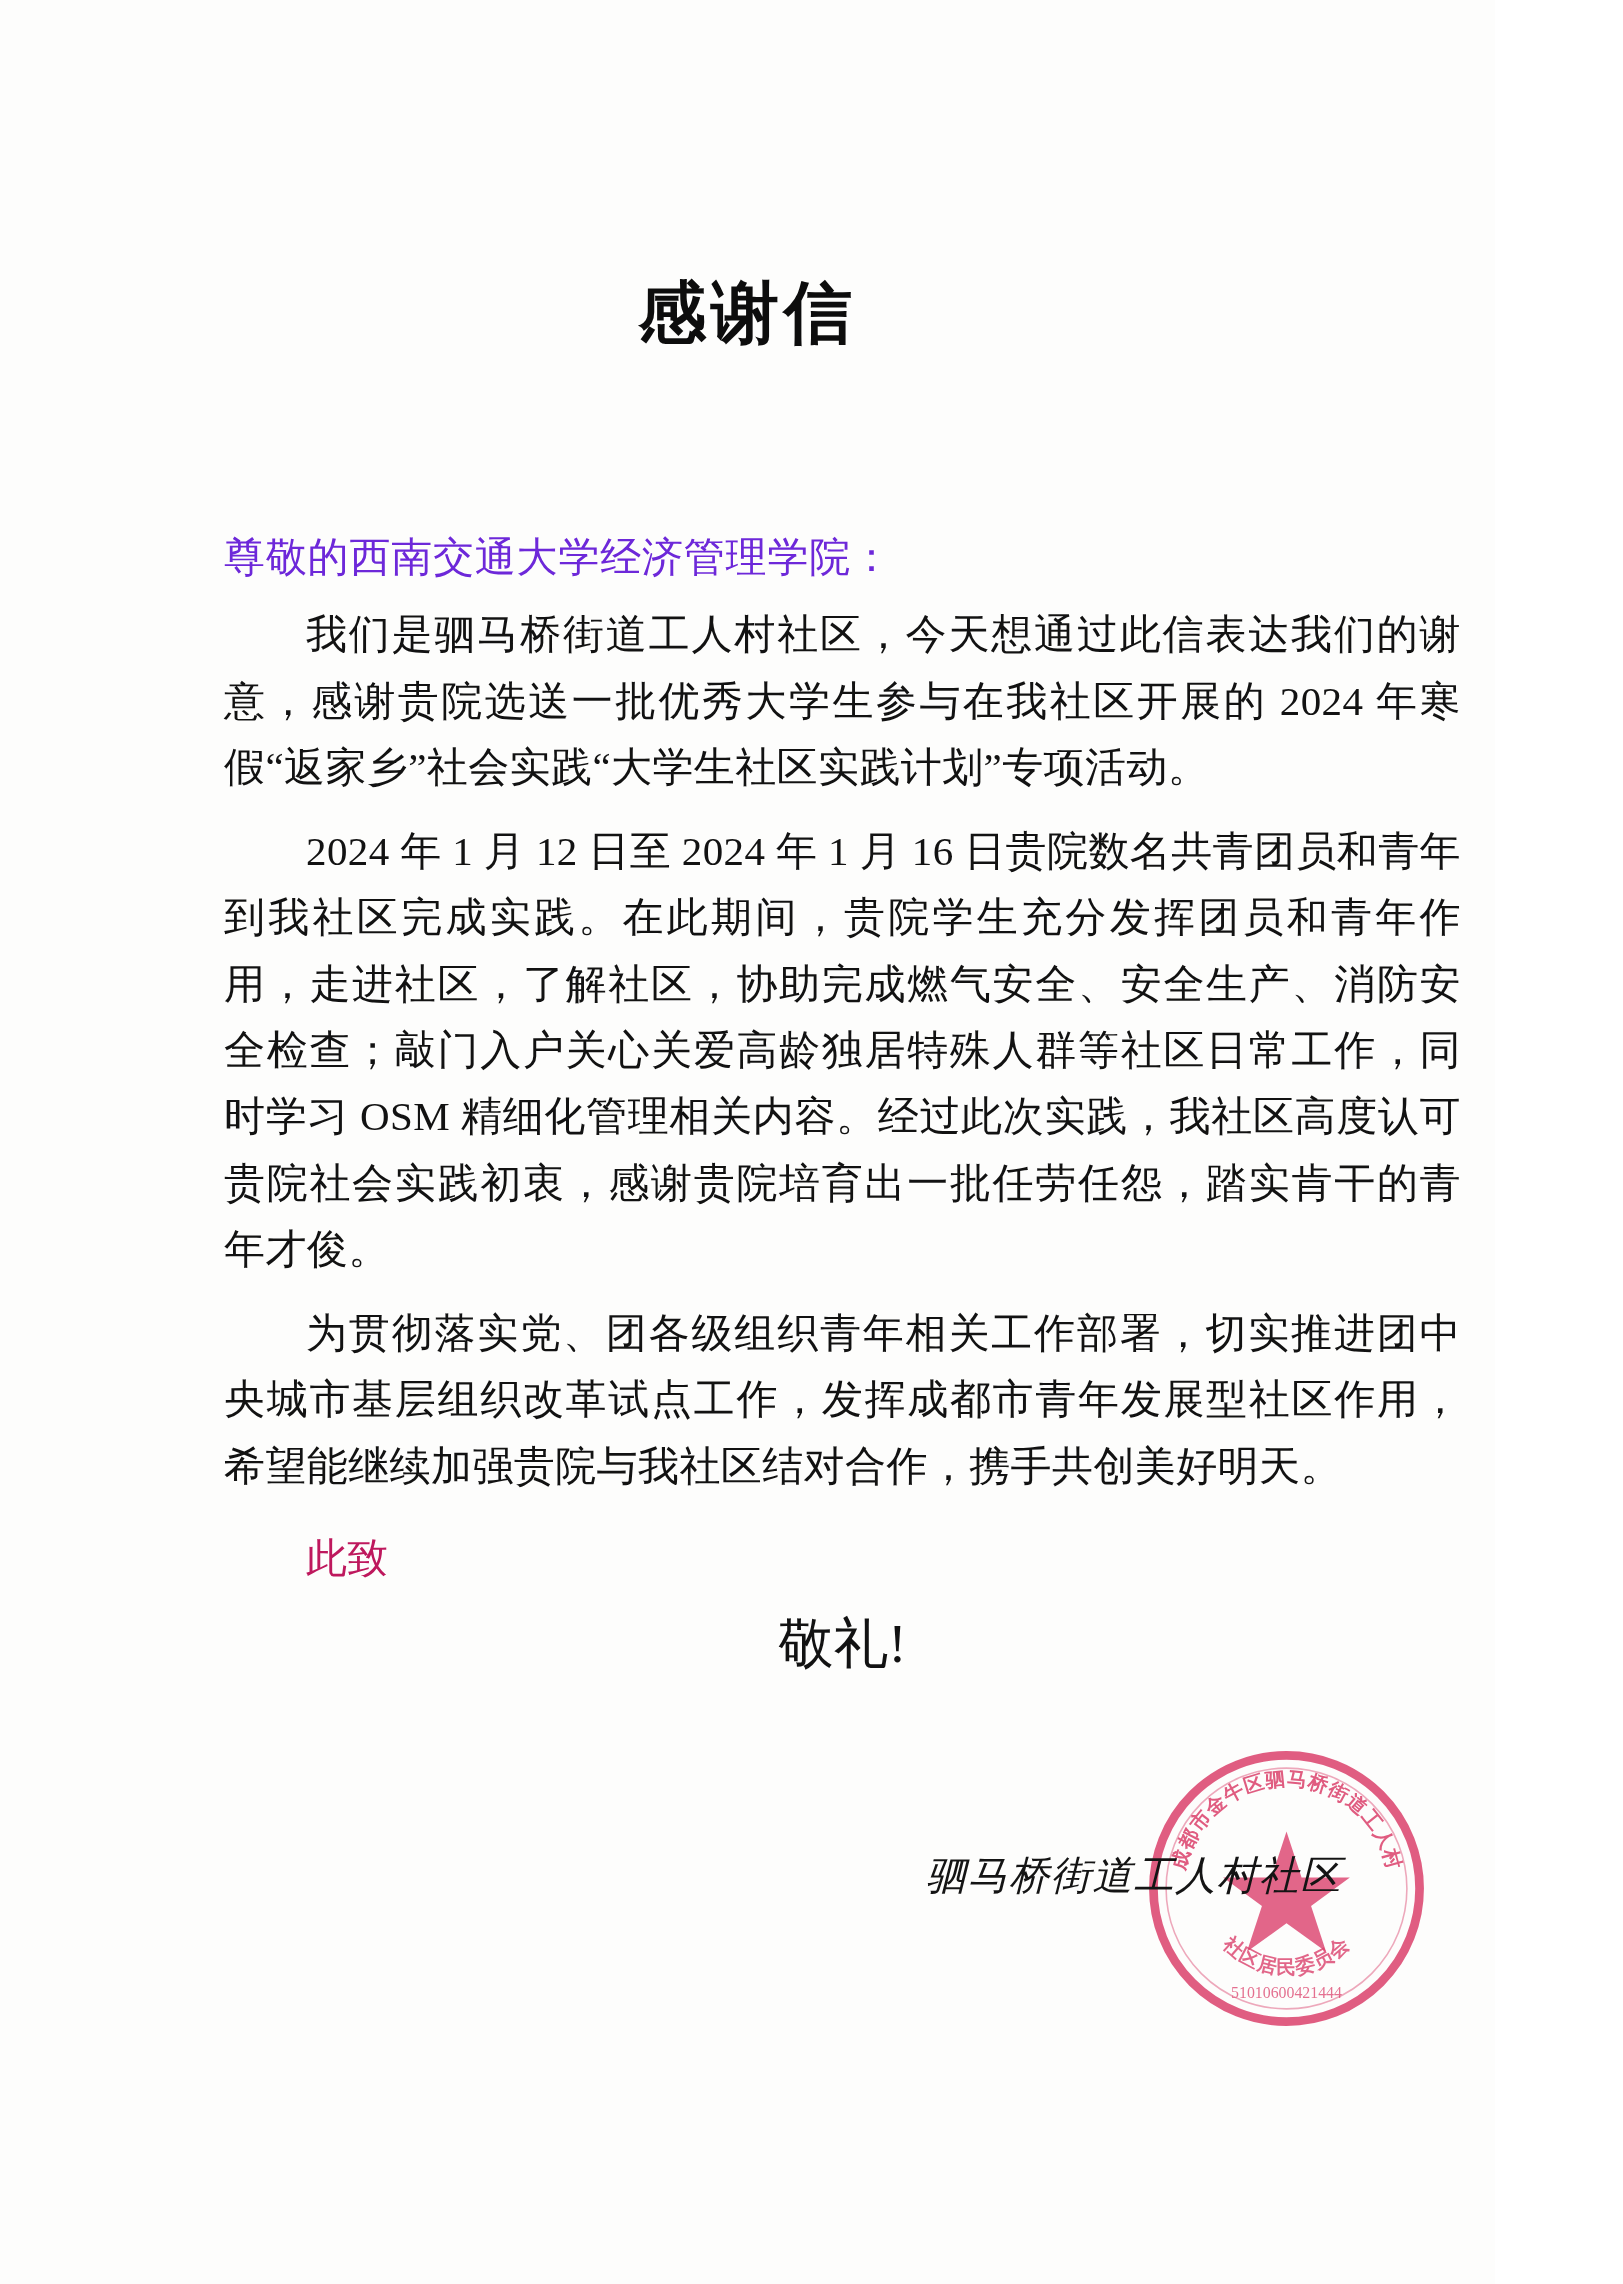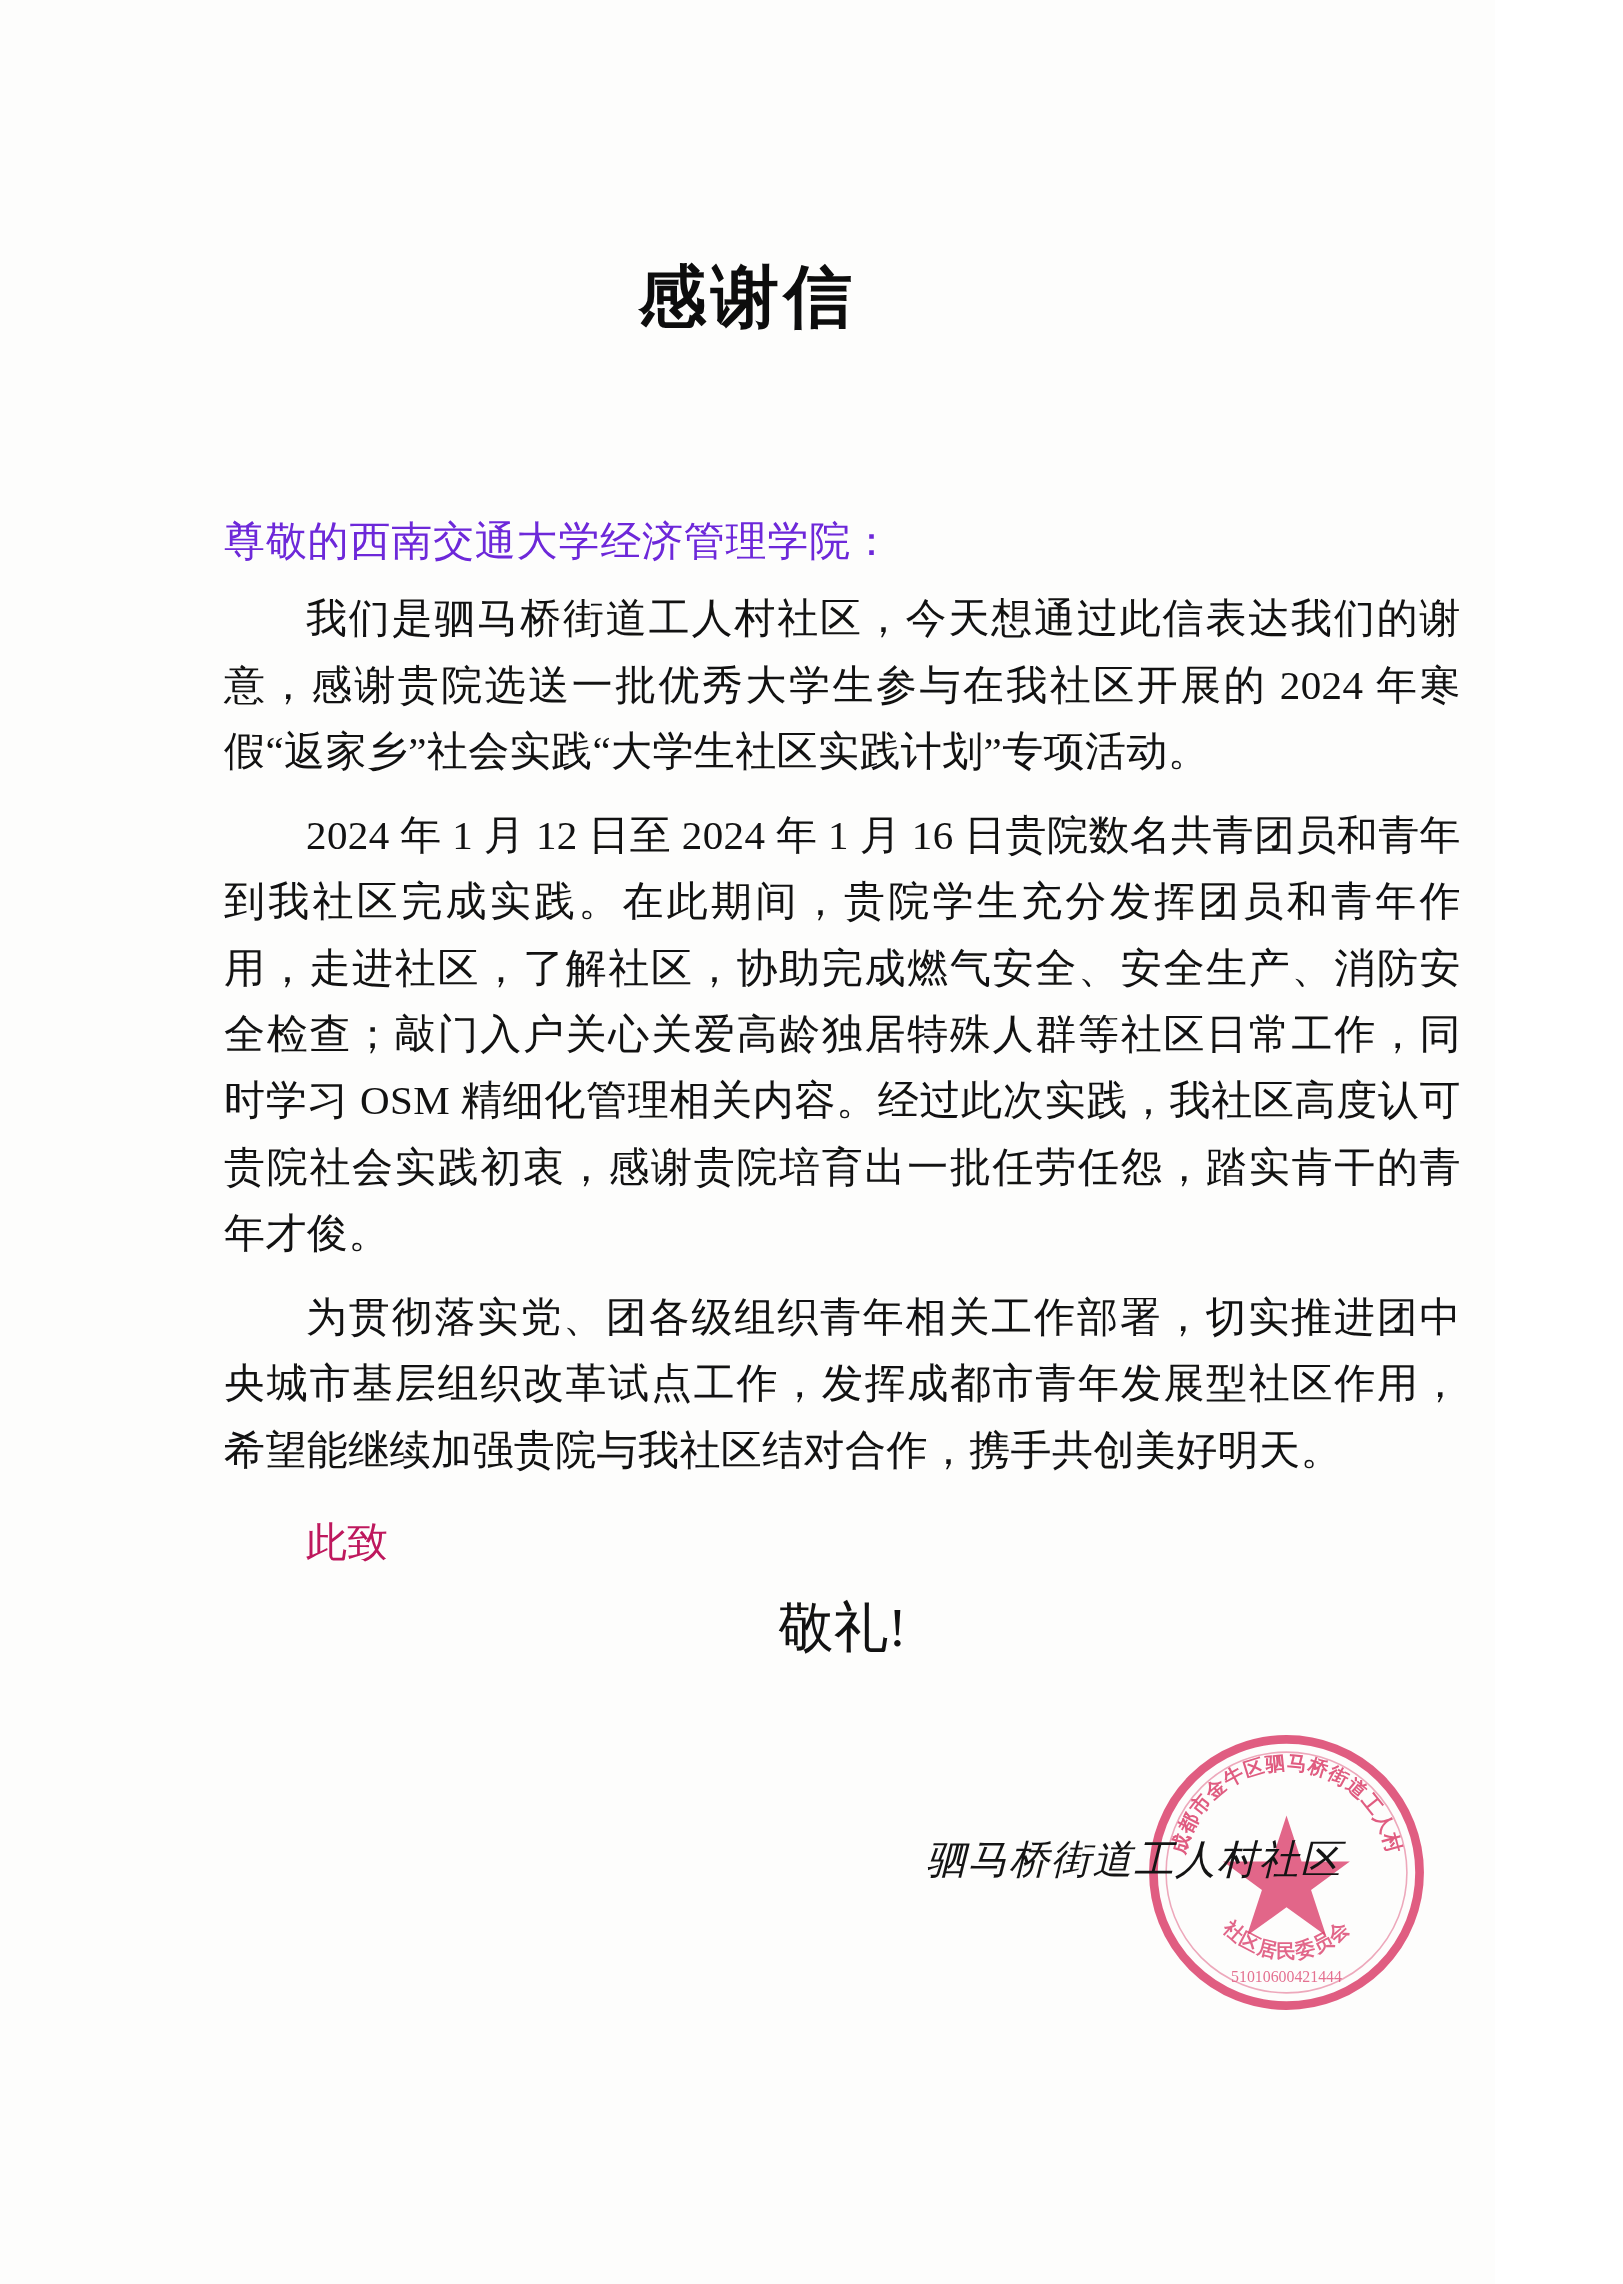--- a/index.html
+++ b/index.html
@@ -13,21 +13,21 @@
     font-family: "Liberation Serif", "DejaVu Serif", serif;
     color: #141414;
     position: relative;
     overflow: hidden;
   }
   .page {
     position: relative;
     width: 1495px;
     height: 2284px;
     background: #fdfdfc;
-    padding: 0;
+    padding: 16px;
     box-sizing: border-box;
   }
   .title {
     text-align: center;
     font-size: 68px;
     font-weight: bold;
     letter-spacing: 4.8px;
     margin: 0;
     padding-top: 252px;
     color: #0d0d0d;

